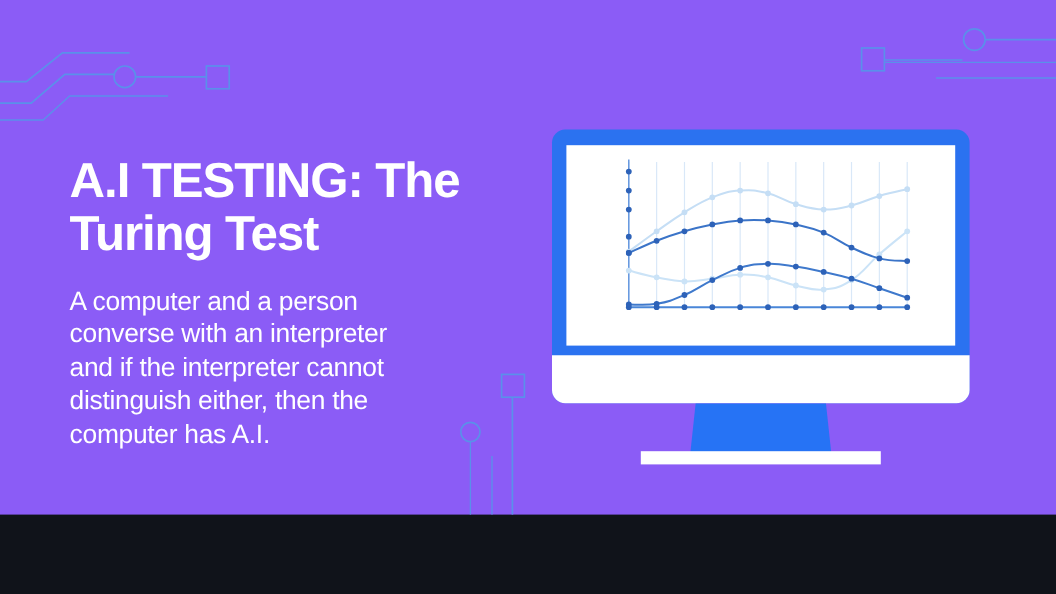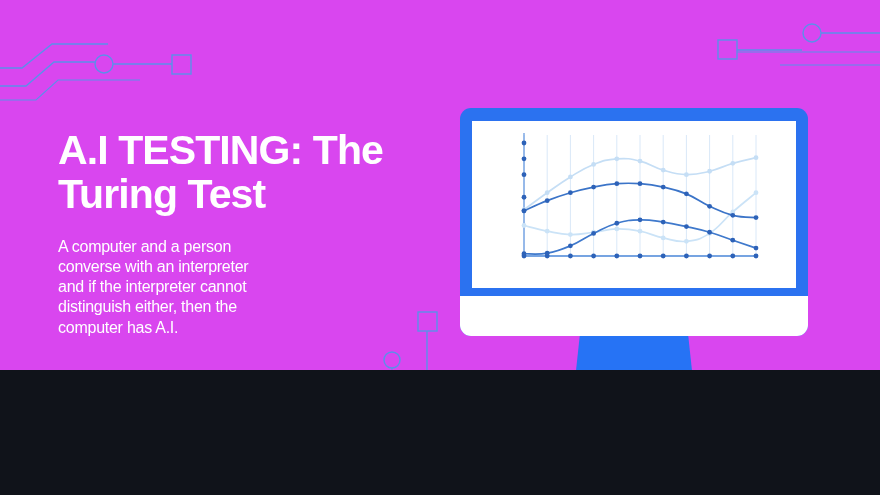--- a/index.html
+++ b/index.html
@@ -3,23 +3,23 @@
 <meta charset="utf-8">
 <style>
   html, body {
     margin: 0;
     padding: 0;
     background: #10131a;
   }
   #stage {
     position: relative;
     width: 880px;
-    height: 370px;
+    height: 429px;
     overflow: hidden;
-    background: #d946ef;
+    background: #8b5cf6;
     font-family: "Liberation Sans", sans-serif;
   }
 
   
   #circuit-top-left, #circuit-top-right, #circuit-bottom-left {
     position: absolute;
     pointer-events: none;
   }
   #circuit-top-left   { left: 0;   top: 0;   width: 230px; height: 120px; }
   #circuit-top-right  { right: 0;  top: 0;   width: 200px; height: 100px; }
@@ -37,21 +37,21 @@
     color: #ffffff;
     font-size: 41px;
     line-height: 1.08;
     font-weight: bold;
     letter-spacing: -0.9px;
     font-family: "Liberation Sans", sans-serif;
   }
   #page-description {
     margin: 20px 0 0 0;
     color: #ffffff;
-    font-size: 16px;
+    font-size: 22px;
     line-height: 1.27;
     font-weight: normal;
     letter-spacing: -0.25px;
     white-space: pre-line;
     font-family: "Liberation Sans", sans-serif;
   }
 
   
   #monitor {
     position: absolute;

